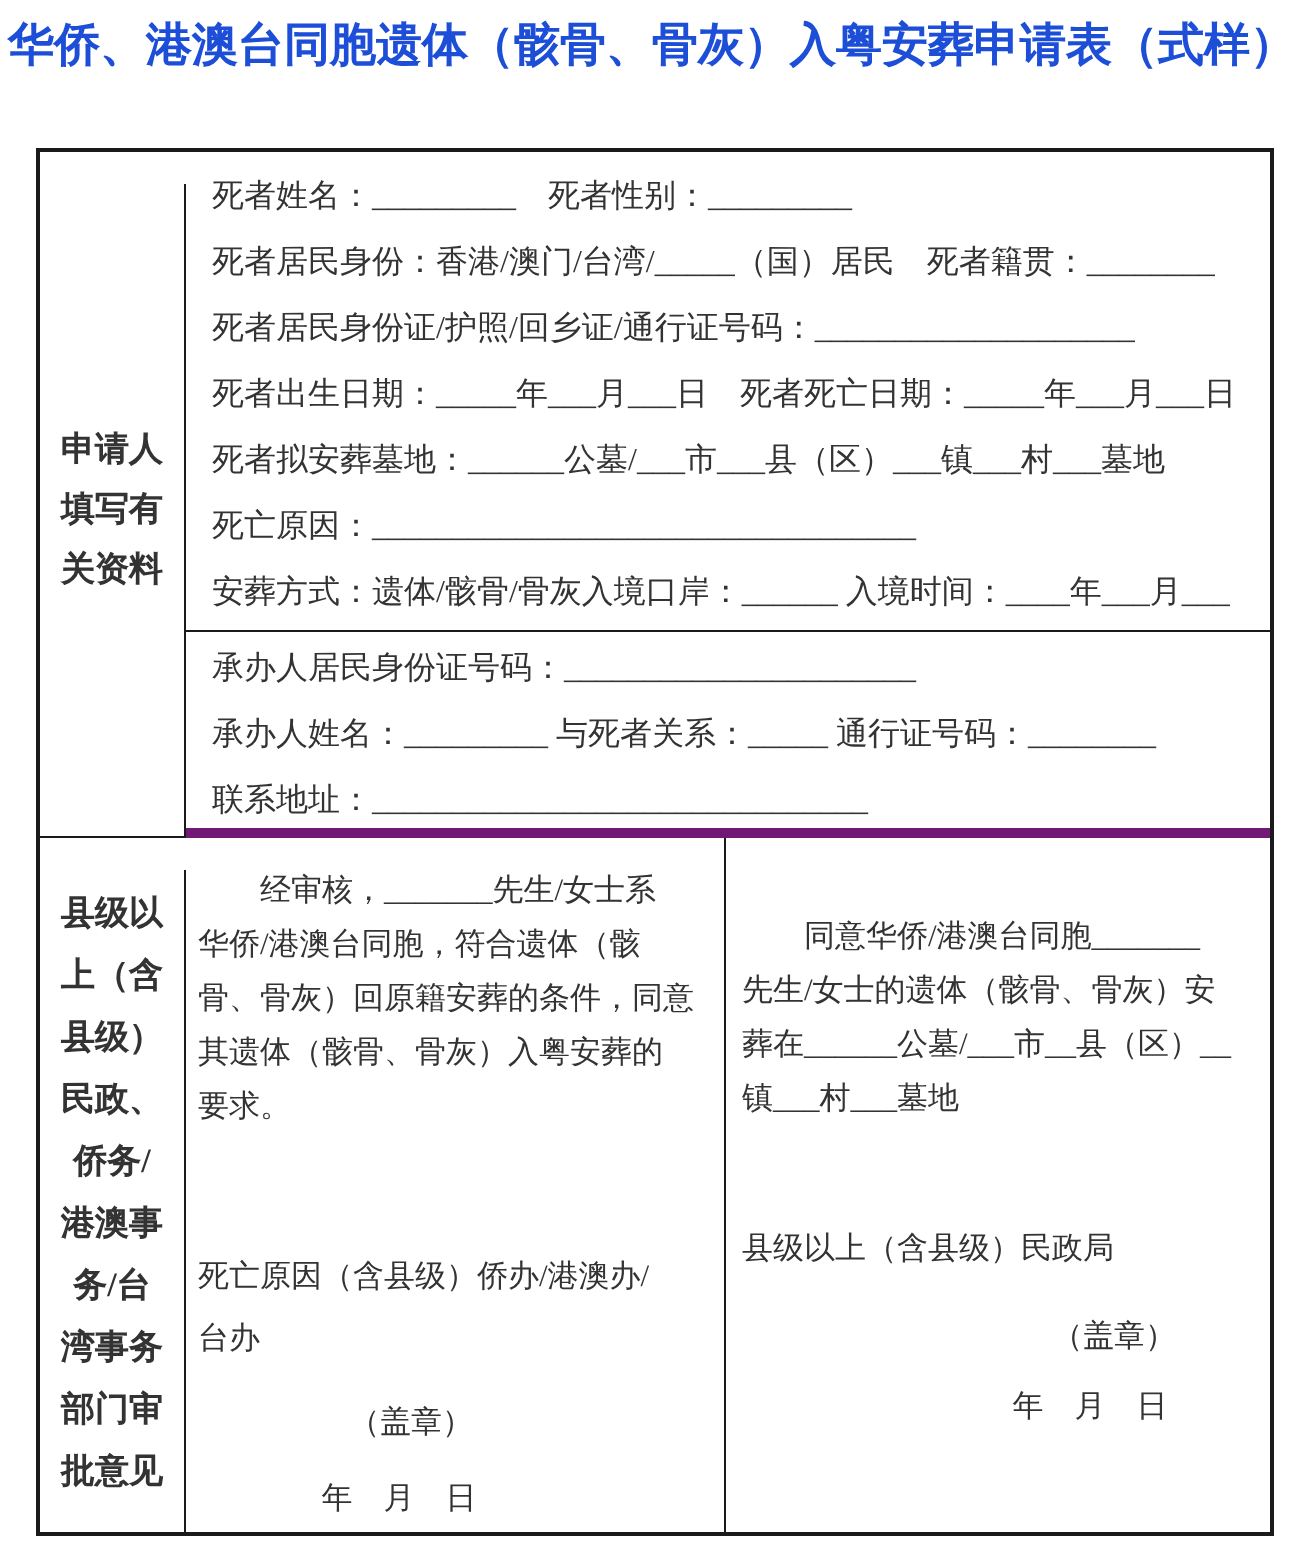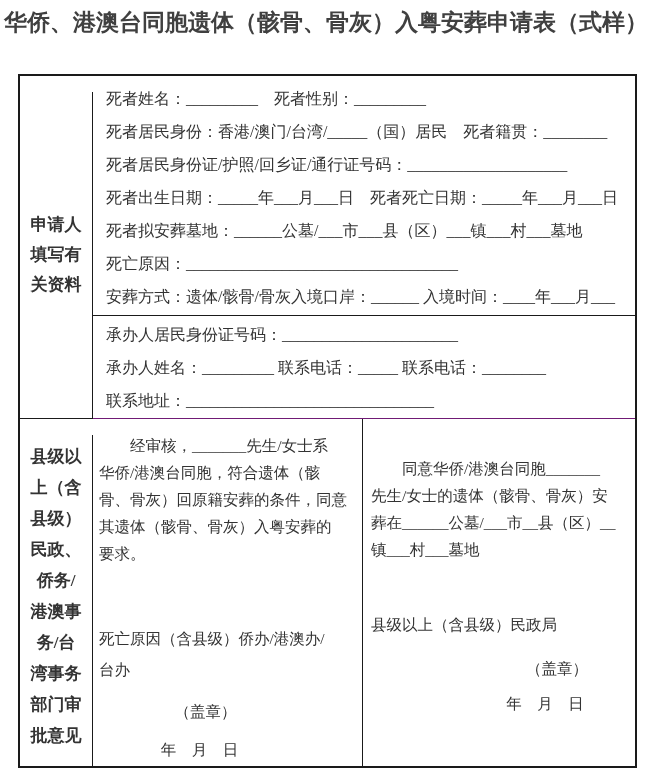--- a/index.html
+++ b/index.html
@@ -9,21 +9,21 @@
     position: relative;
     overflow: hidden;
     font-family: "Liberation Serif", "DejaVu Serif", serif;
     color: #333333;
   }
   .title {
     margin: 7px 4px 0 4px;
     text-align: center;
     font-size: 23px;
     font-weight: bold;
-    color: #404040;
+    color: #1d4ed8;
     letter-spacing: 0px;
     white-space: nowrap;
   }
   .form-table {
     position: absolute;
     left: 18px; top: 74px;
     width: 619px; height: 694px;
     border: 2px solid #1a1a1a;
     display: grid;
     grid-template-columns: 73px 270px 1fr;
@@ -56,21 +56,21 @@
     line-height: 31px;
   }
   .cell-a {
     grid-column: 2 / 4; grid-row: 1;
     border-bottom: 1px solid #1a1a1a;
     padding: 6px 6px 0 13px;
     font-size: 16px;
   }
   .cell-b {
     grid-column: 2 / 4; grid-row: 2;
-    border-bottom: 1px solid #701a75;
+    border-bottom: 5px solid #701a75;
     padding: 2px 6px 0 13px;
     font-size: 16px;
   }
   .fline {
     line-height: 33px;
     white-space: pre-wrap;
   }
   .cell-mid {
     grid-column: 2; grid-row: 3;
     border-right: 1px solid #1a1a1a;
@@ -119,21 +119,21 @@
     <div class="fline">死者居民身份：香港/澳门/台湾/_____（国）居民　死者籍贯：________</div>
     <div class="fline">死者居民身份证/护照/回乡证/通行证号码：____________________</div>
     <div class="fline">死者出生日期：_____年___月___日　死者死亡日期：_____年___月___日</div>
     <div class="fline">死者拟安葬墓地：______公墓/___市___县（区）___镇___村___墓地</div>
     <div class="fline">死亡原因：__________________________________</div>
     <div class="fline">安葬方式：遗体/骸骨/骨灰入境口岸：______ 入境时间：____年___月___日</div>
   </div>
 
   <div class="cell cell-b">
     <div class="fline">承办人居民身份证号码：______________________</div>
-    <div class="fline">承办人姓名：_________ 联系电话：_____ 联系电话：________</div>
+    <div class="fline">承办人姓名：_________ 与死者关系：_____ 通行证号码：________</div>
     <div class="fline">联系地址：_______________________________</div>
   </div>
 
   <div class="cell label-cell row2-label">县级以
 上（含
 县级）
 民政、
 侨务/
 港澳事
 务/台

